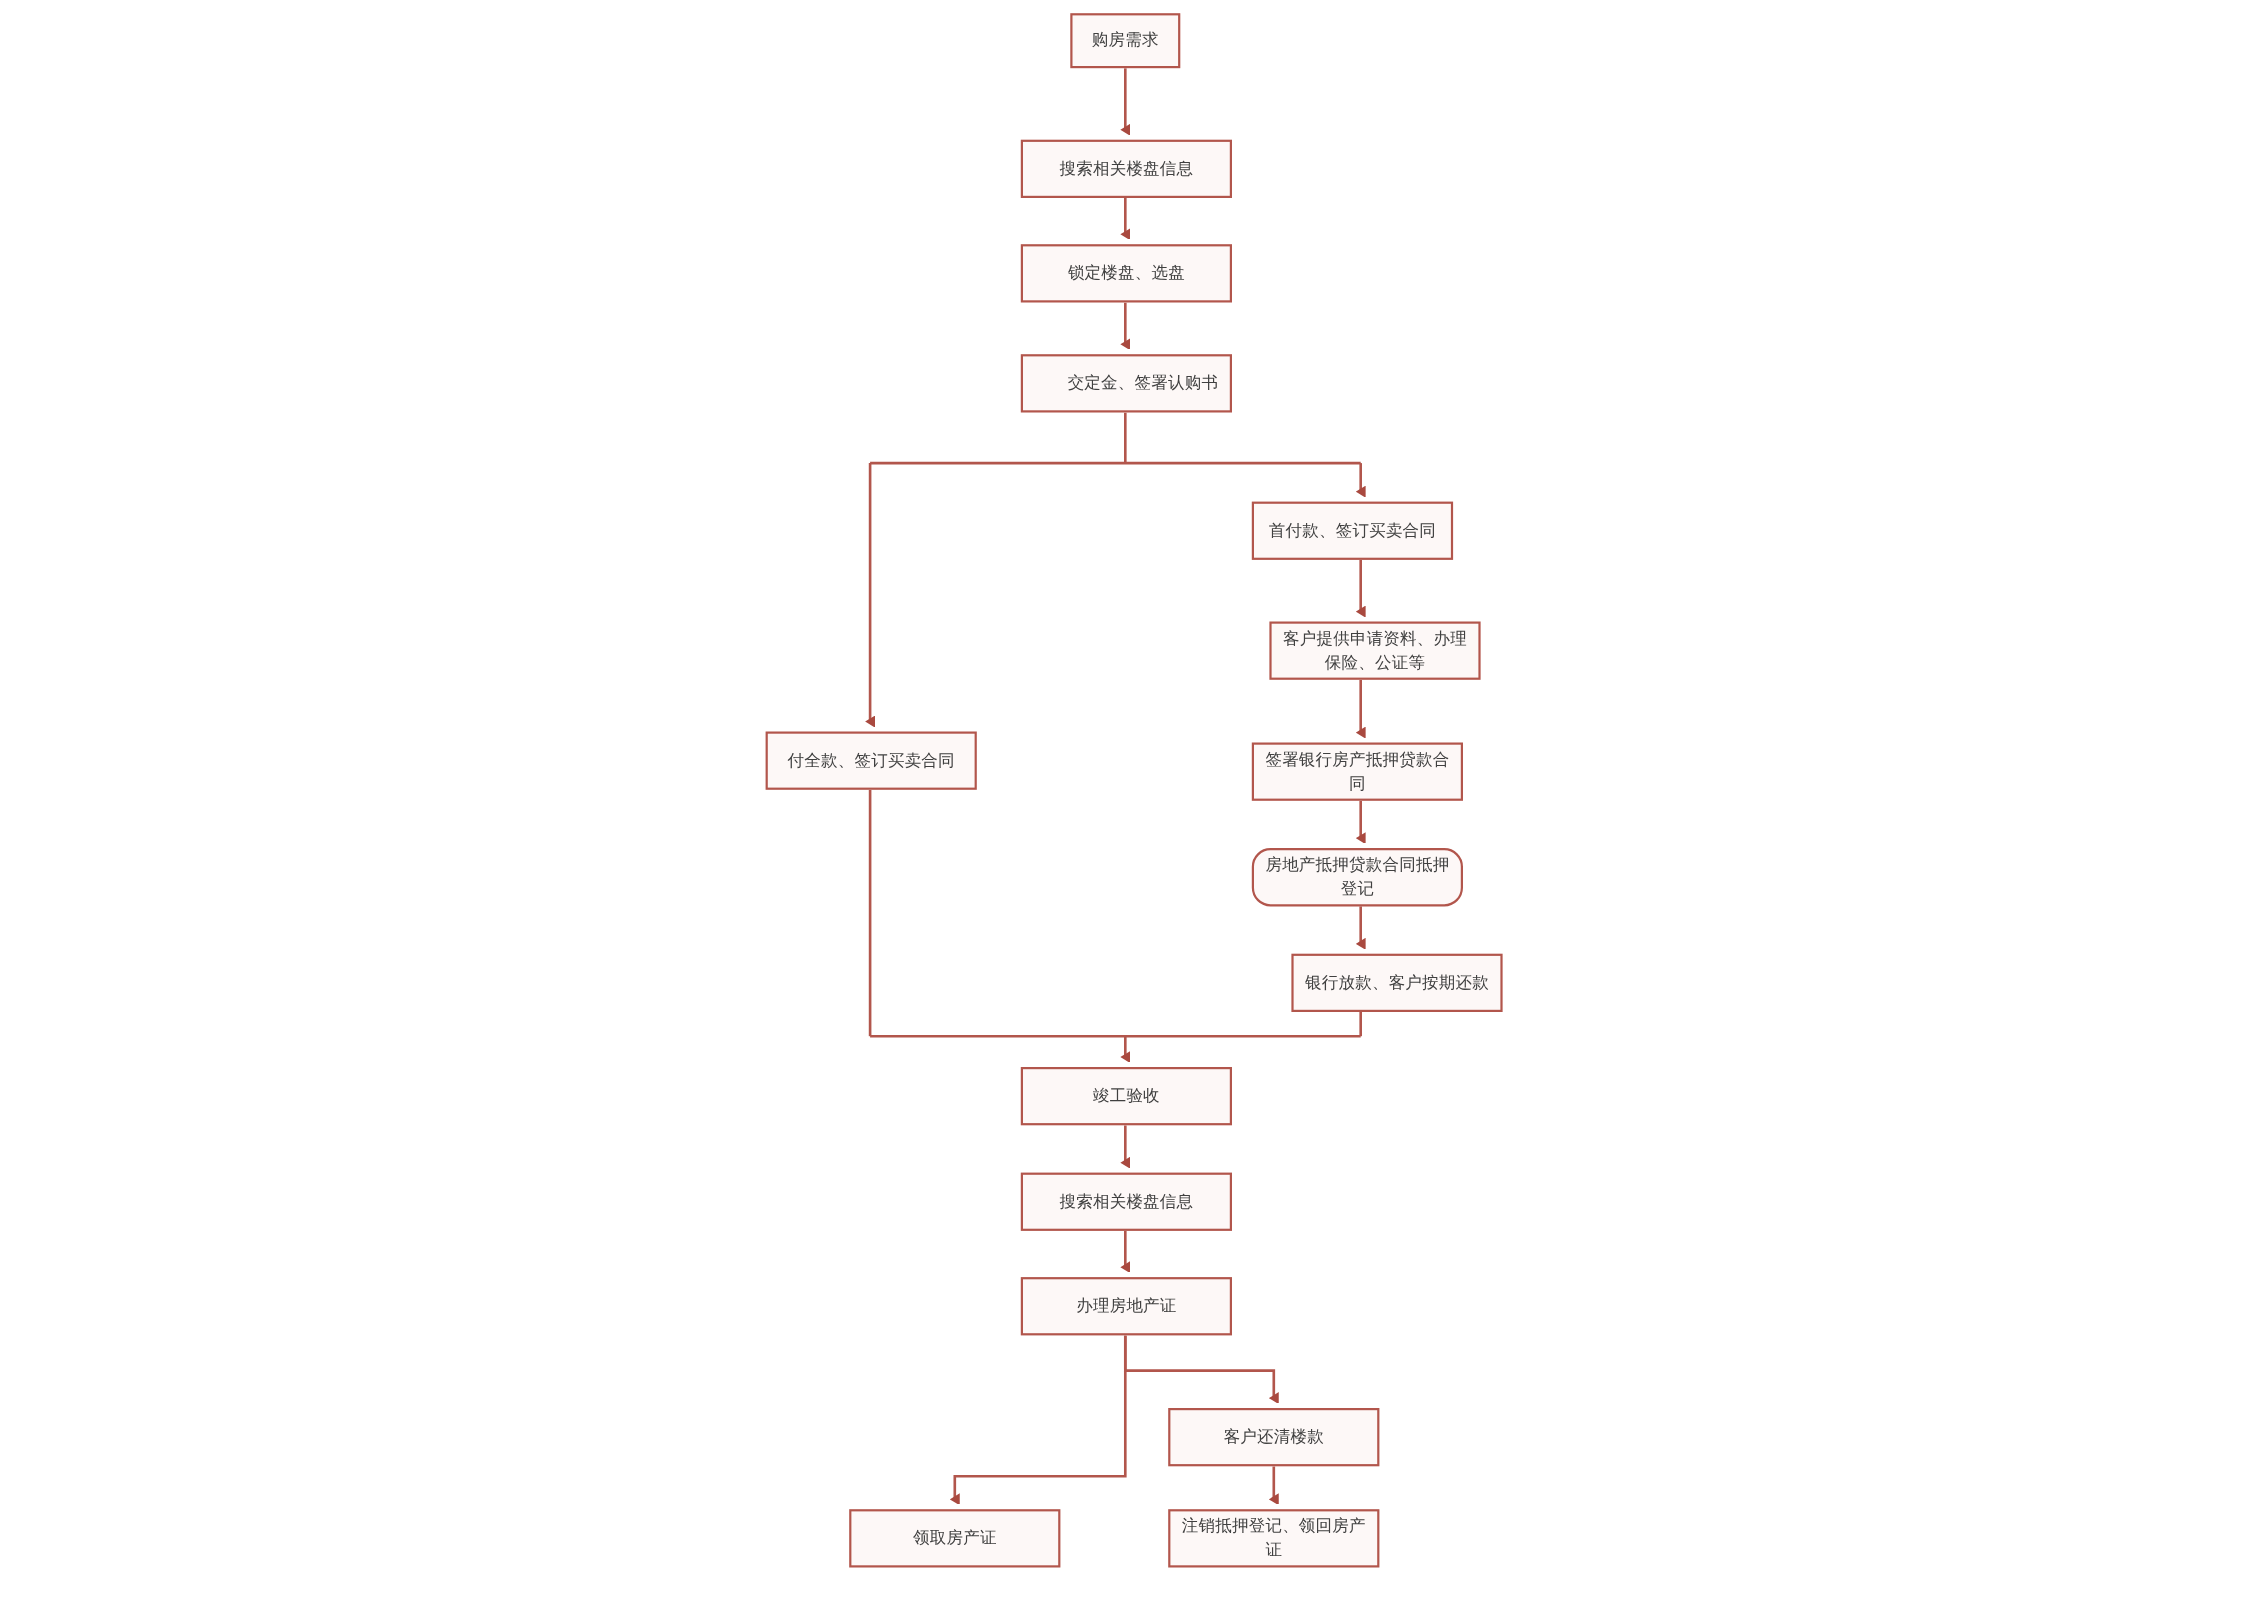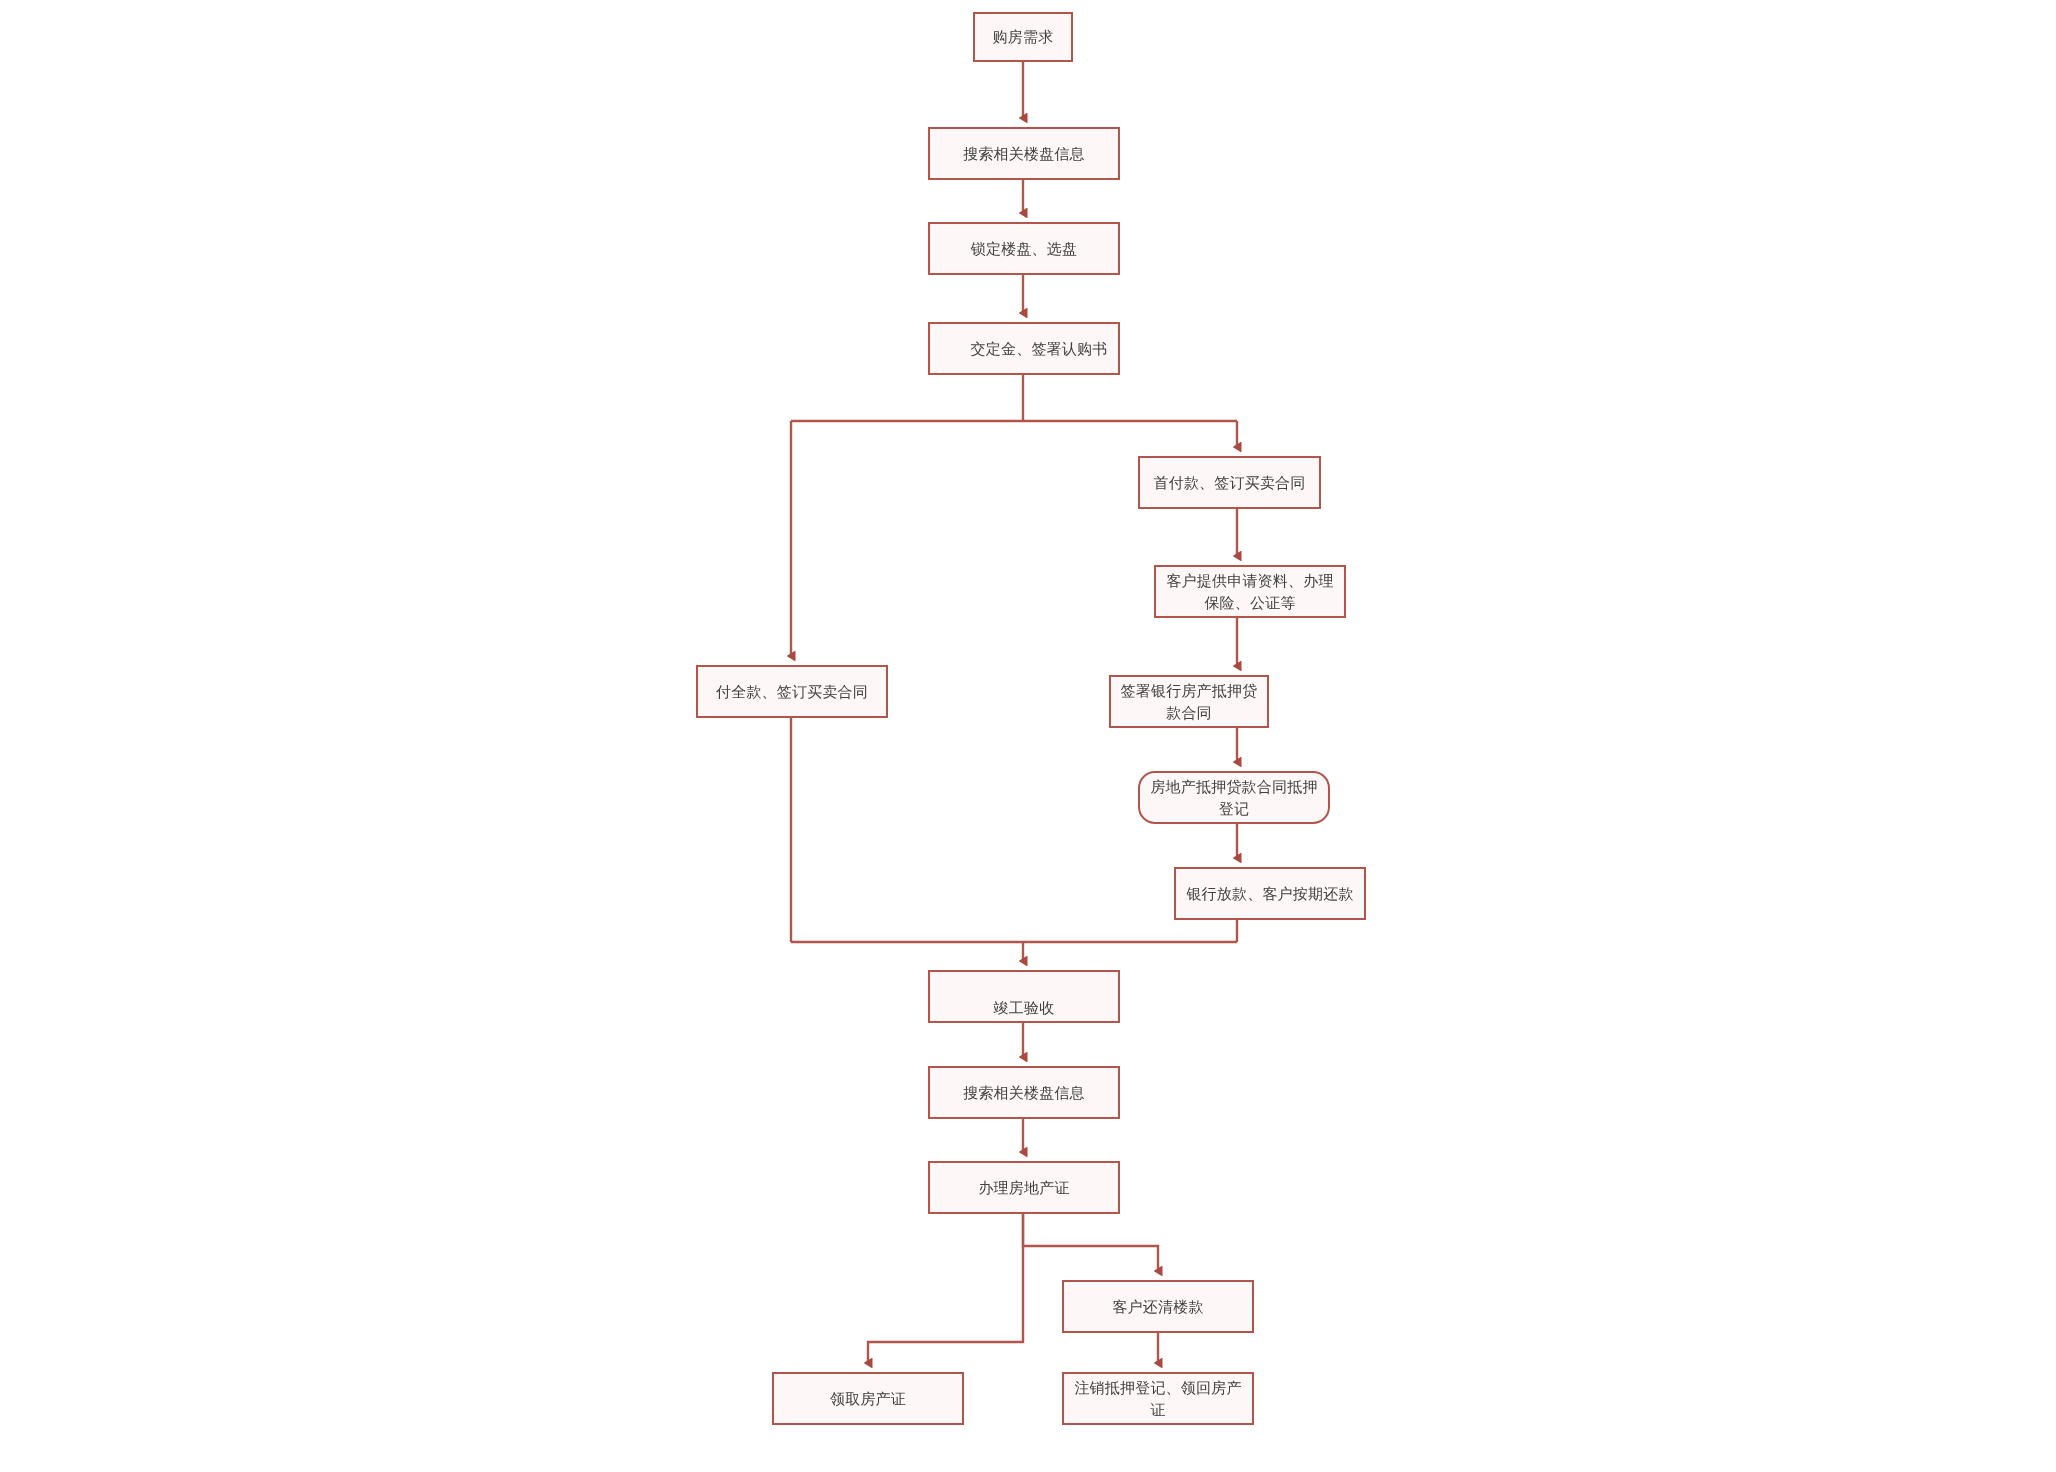--- a/index.html
+++ b/index.html
@@ -122,33 +122,33 @@
   </div>
 
   <div class="node" style="left:1138px; top:565px; width:192px; height:53px;margin-left:16px;">
     <span>客户提供申请资料、办理保险、公证等</span>
   </div>
 
   <div class="node" style="left:696px; top:665px; width:192px; height:53px;">
     <span>付全款、签订买卖合同</span>
   </div>
 
-  <div class="node" style="left:1109px; top:675px; width:160px; height:53px;">
+  <div class="node" style="left:1138px; top:675px; width:192px; height:53px;">
     <span>签署银行房产抵押贷款合同</span>
   </div>
 
   <div class="node" style="left:1138px; top:771px; width:192px; height:53px;border-radius:17px;">
     <span>房地产抵押贷款合同抵押登记</span>
   </div>
 
   <div class="node" style="left:1138px; top:867px; width:192px; height:53px;margin-left:36px;">
     <span>银行放款、客户按期还款</span>
   </div>
 
-  <div class="node" style="left:928px; top:970px; width:192px; height:53px;align-items:flex-end;">
+  <div class="node" style="left:928px; top:970px; width:192px; height:53px;">
     <span>竣工验收</span>
   </div>
 
   <div class="node" style="left:928px; top:1066px; width:192px; height:53px;">
     <span>搜索相关楼盘信息</span>
   </div>
 
   <div class="node" style="left:928px; top:1161px; width:192px; height:53px;">
     <span>办理房地产证</span>
   </div>

